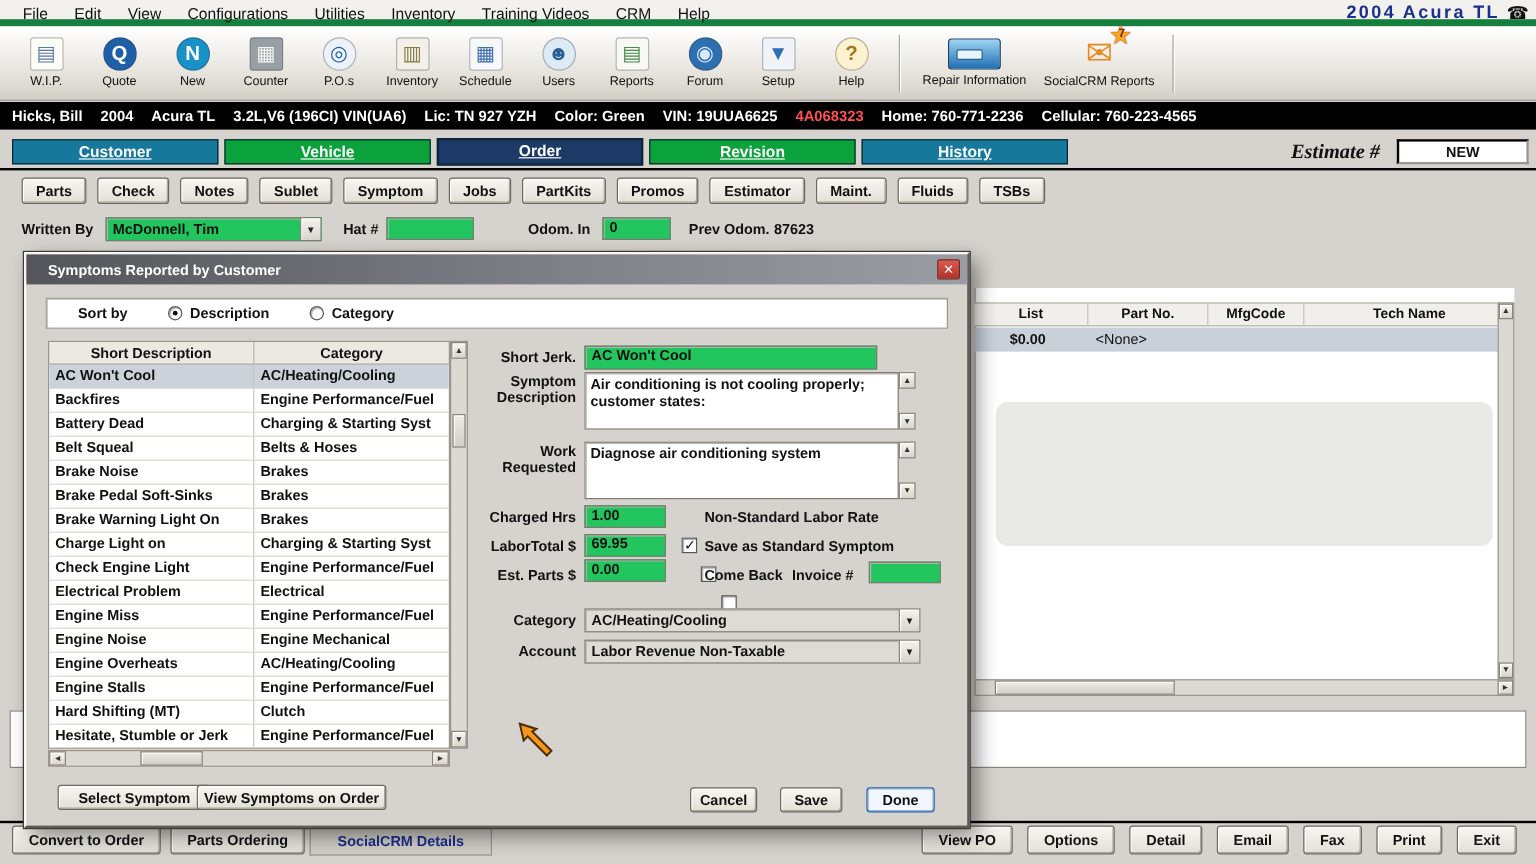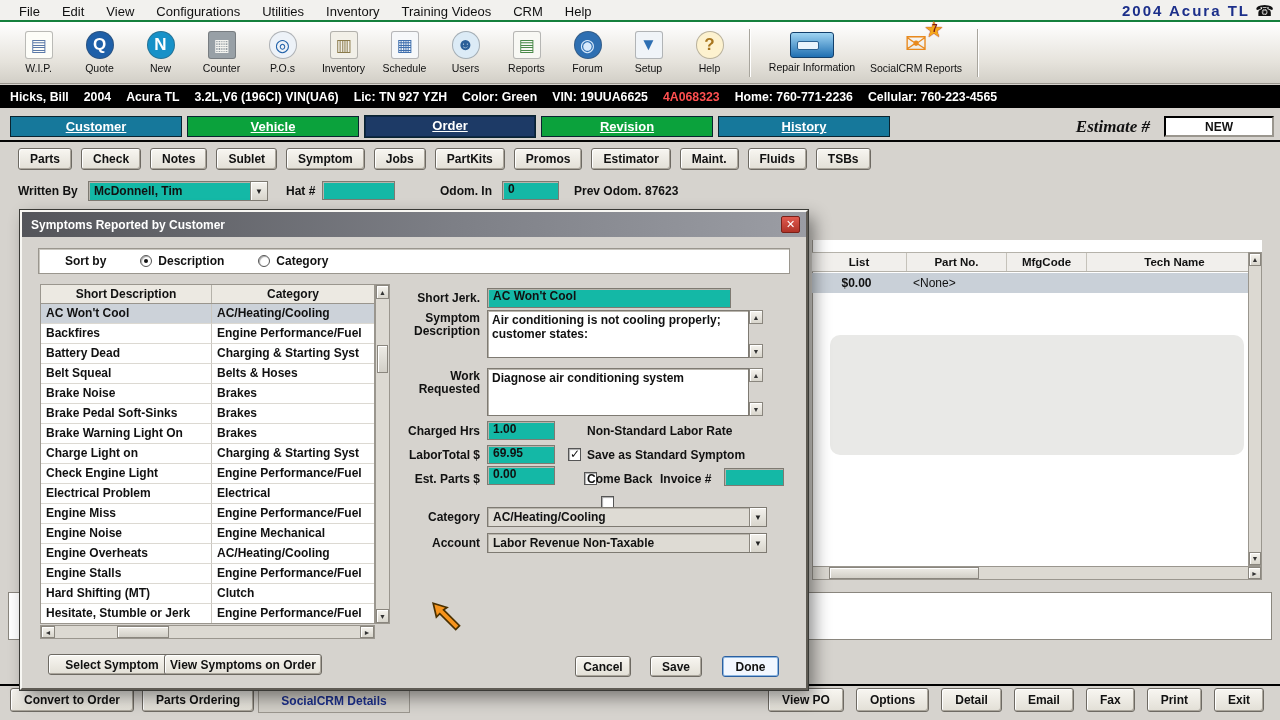--- a/index.html
+++ b/index.html
@@ -1,21 +1,21 @@
 <!DOCTYPE html>
 <html><head>
 <meta charset="utf-8">
 <style>
   *{margin:0;padding:0;box-sizing:border-box;}
   body{font-family:"Liberation Sans","DejaVu Sans",sans-serif;font-size:12px;color:#111;}
   #screen{position:relative;width:1280px;height:720px;background:#d6d3ce;overflow:hidden;}
   .abs{position:absolute;}
   .bold{font-weight:bold;}
   
-  #menubar{position:absolute;top:0;left:0;width:1280px;height:22px;background:#f2f1ee;border-bottom:2px solid #15803d;}
+  #menubar{position:absolute;top:0;left:0;width:1280px;height:22px;background:#f2f1ee;border-bottom:6px solid #15803d;}
   #menu-items{display:flex;align-items:center;height:22px;padding-left:8px;}
   .menu-item{padding:0 11px;font-size:13px;cursor:default;}
   #menu-vehicle{position:absolute;right:30px;top:2px;color:#1c2f8a;font-weight:bold;font-size:15px;letter-spacing:2px;}
   #phone-icon{position:absolute;right:6px;top:2px;font-size:15px;}
   
   #toolbar{position:absolute;top:22px;left:0;width:1280px;height:62px;background:linear-gradient(#ffffff,#e6e3dc 65%,#d2cfc7);border-bottom:1px solid #9a968e;display:flex;align-items:center;padding-left:8px;}
   #toolbar-main{display:flex;align-items:center;}
   .tbtn{width:61px;height:56px;display:flex;flex-direction:column;align-items:center;justify-content:center;gap:3px;cursor:default;}
   .ticon{width:28px;height:28px;display:flex;align-items:center;justify-content:center;font-size:17px;font-weight:bold;border:1px solid rgba(60,60,60,.35);}
   .tlabel{font-size:10.5px;white-space:nowrap;}
@@ -39,21 +39,21 @@
   #tab-underline{position:absolute;top:140px;left:0;width:1280px;height:2px;background:#050505;}
   #est-label{position:absolute;right:130px;top:1px;font-family:"Liberation Serif",serif;font-style:italic;font-weight:bold;font-size:17px;}
   #est-box{position:absolute;right:6px;top:0;width:110px;height:21px;background:#fff;border:2px solid #000;border-right-color:#9a968e;border-bottom-color:#9a968e;display:flex;align-items:center;justify-content:center;font-weight:bold;}
   
   #subtabs{position:absolute;top:148px;left:0;width:1280px;height:24px;display:flex;gap:9px;padding-left:18px;}
   .b3d{background:linear-gradient(#f8f6f1,#e2dfd6);border:1px solid #6e6a63;border-radius:3px;box-shadow:inset 1px 1px 0 #fff,inset -1px -1px 0 #aaa59b;display:inline-flex;align-items:center;justify-content:center;font-weight:600;font-size:12px;cursor:default;white-space:nowrap;}
   .subtab{height:22px;padding:0 11px;}
   
   #orderrow{position:absolute;top:180px;left:0;width:1280px;height:24px;}
   .lbl{font-weight:bold;font-size:12px;white-space:nowrap;}
-  .inset{background:#14b8a6;border:1px solid #7e7a72;box-shadow:inset 1px 1px 0 #b8b4ac;}
+  .inset{background:#22c55e;border:1px solid #7e7a72;box-shadow:inset 1px 1px 0 #b8b4ac;}
   .dd{display:flex;align-items:stretch;}
   .dd .dd-val{flex:1;padding:2px 4px 0 5px;overflow:hidden;white-space:nowrap;font-weight:bold;}
   .dd-btn{width:17px;background:linear-gradient(#f4f2ed,#d8d5cc);border-left:1px solid #8a867e;box-shadow:inset 1px 1px 0 #fff;display:flex;align-items:center;justify-content:center;font-size:8px;color:#222;}
   
   #grid-white{position:absolute;left:812px;top:240px;width:450px;height:326px;background:#fff;border-left:1px solid #9a968e;}
   #grid-watermark{position:absolute;left:830px;top:335px;width:414px;height:120px;background:#e9e9e7;border-radius:10px;}
   #grid-header{position:absolute;left:812px;top:252px;width:450px;height:20px;display:flex;background:#f1efec;border-top:1px solid #b5b2aa;border-bottom:1px solid #b5b2aa;}
   .gh{border-right:1px solid #c5c2ba;display:flex;align-items:center;justify-content:center;font-weight:bold;font-size:11.5px;}
   #grid-row{position:absolute;left:812px;top:273px;width:450px;height:20px;background:#c9d0d8;display:flex;align-items:center;}
   .sb{background:#dcd9d2;border:1px solid #9a968e;}
@@ -62,21 +62,21 @@
   #lower-panel{position:absolute;left:8px;top:592px;width:1264px;height:48px;background:#fff;border:1px solid #8a867e;}
   #bottom-line{position:absolute;left:0;top:684px;width:1280px;height:2px;background:#000;}
   
   #bottombar{position:absolute;left:0;top:688px;width:1280px;height:28px;padding-left:46px;}
   #bb-left{position:absolute;left:10px;top:0;display:flex;gap:8px;}
   .bb-btn{height:24px;padding:0 13px;font-weight:bold;}
   #socialcrm-details{position:absolute;left:258px;top:0;width:152px;height:25px;background:#d2cfc8;border:1px solid #9a968e;border-top:1px solid #c5c2ba;display:flex;align-items:center;justify-content:center;color:#1c2f8a;font-weight:bold;}
   #bb-right{position:absolute;right:16px;top:0;display:flex;gap:12px;}
   
   #dialog{position:absolute;left:20px;top:210px;width:788px;height:480px;background:#d6d3ce;border:2px solid;border-color:#f8f7f3 #5f5b54 #5f5b54 #f8f7f3;outline:1px solid #3a3a36;box-shadow:6px 7px 16px rgba(0,0,0,.45);z-index:10;}
-  #dlg-title{height:25px;background:linear-gradient(90deg,#54555a,#7d7f86 55%,#9b9da4);color:#fff;display:flex;align-items:center;padding-left:9px;font-weight:bold;font-size:12px;}
+  #dlg-title{height:25px;background:linear-gradient(90deg,#54555a,#7d7f86 55%,#9b9da4);color:#fff;display:flex;align-items:center;padding-left:18px;font-weight:bold;font-size:12px;}
   #dlg-close{position:absolute;right:6px;top:4px;width:19px;height:17px;background:linear-gradient(#e05a4e,#b03328);border:1px solid #7a1f17;color:#fff;display:flex;align-items:center;justify-content:center;font-size:11px;font-weight:bold;border-radius:2px;}
   #sort-panel{position:absolute;left:16px;top:36px;width:752px;height:26px;background:#fff;border:1px solid #9a968e;box-shadow:inset 1px 1px 0 #c9c6bf;display:flex;align-items:center;padding-left:26px;}
   .radio{width:12px;height:12px;border-radius:50%;background:#fff;border:1px solid #555;box-shadow:inset 1px 1px 1px #aaa;display:inline-block;position:relative;margin-right:6px;vertical-align:-2px;}
   .radio.checked::after{content:"";position:absolute;left:3px;top:3px;width:4px;height:4px;border-radius:50%;background:#111;}
   .sort-group{display:flex;align-items:center;margin-left:34px;font-weight:600;}
   
   #sym-header{position:absolute;left:18px;top:72px;width:335px;height:20px;display:flex;background:#ece9e2;border:1px solid #9a968e;}
   .shc{display:flex;align-items:center;justify-content:center;font-weight:bold;border-right:1px solid #b5b2aa;}
   #sym-rows{position:absolute;left:18px;top:92px;width:335px;height:320px;background:#fff;border:1px solid #9a968e;border-top:none;overflow:hidden;}
   .srow{display:flex;height:20px;}

